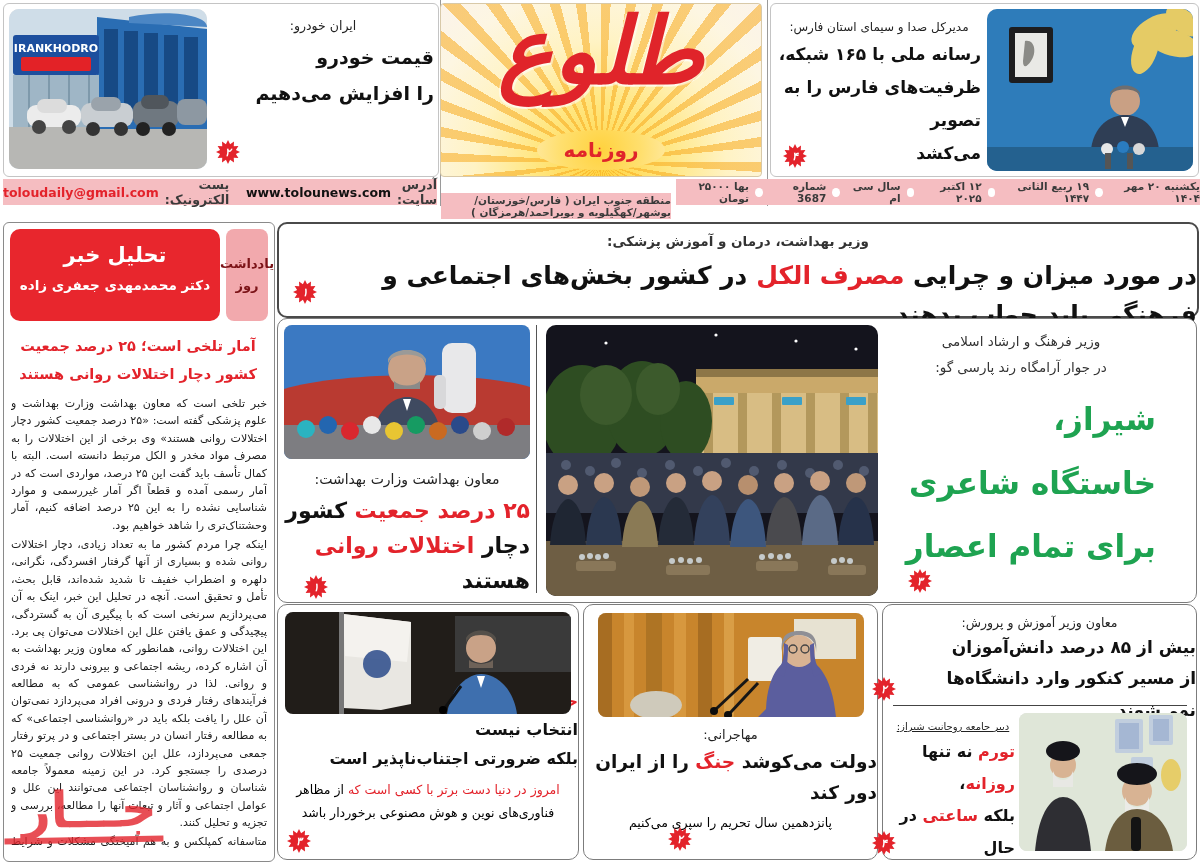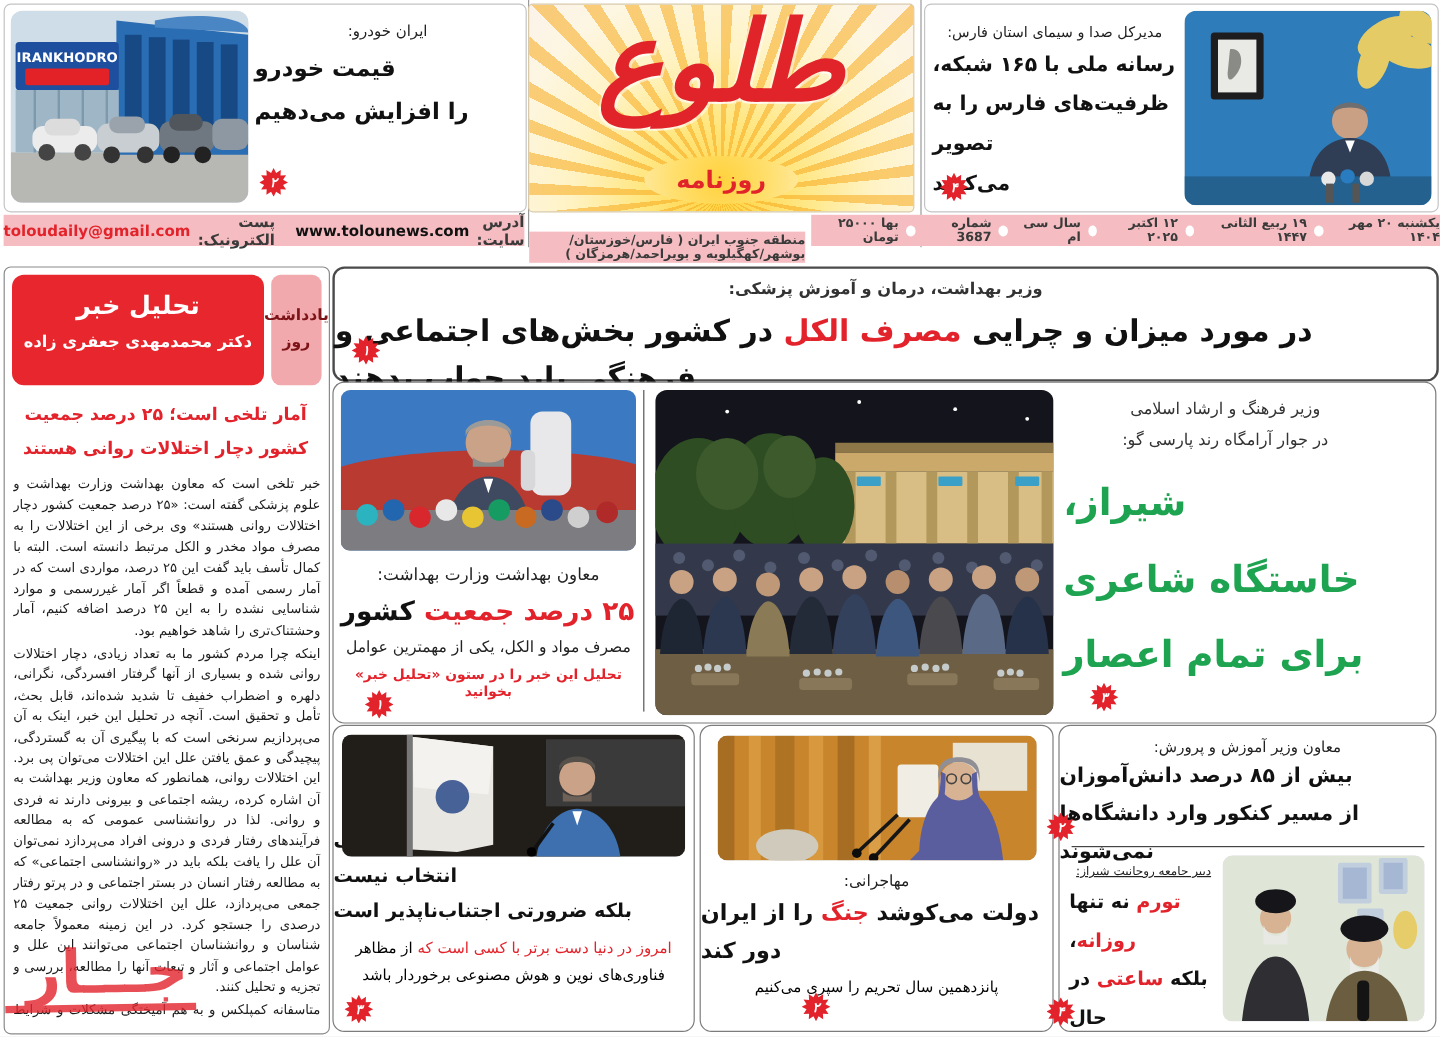--- a/index.html
+++ b/index.html
@@ -2,21 +2,21 @@
 <html lang="fa"><head>
 <meta charset="utf-8">
 <style>
   html,body{margin:0;padding:0;background:#e8e8e8;}
   #page{position:relative;width:1200px;height:864px;background:#fff;margin:0 auto;
         font-family:"DejaVu Sans",sans-serif;direction:rtl;overflow:hidden;}
   .abs{position:absolute;}
   .photo{border-radius:10px;overflow:hidden;background:#ddd;}
   .photo svg{display:block;width:100%;height:100%;}
   .kicker{font-size:12.5px;color:#222;text-align:center;}
-  .hl{font-weight:bold;color:#111;text-align:left;line-height:1.55;}
+  .hl{font-weight:bold;color:#111;text-align:right;line-height:1.55;}
   .red{color:#e3232b;}
   .green{color:#1ea351;}
   .badge{position:absolute;width:24px;height:24px;background:#e3232b;color:#fff;
          display:flex;align-items:center;justify-content:center;font-size:11px;font-weight:bold;
          clip-path:polygon(100% 50%,82.8% 58.8%,93.3% 75%,74% 74%,75% 93.3%,58.8% 82.8%,50% 100%,41.2% 82.8%,25% 93.3%,26% 74%,6.7% 75%,17.2% 58.8%,0% 50%,17.2% 41.2%,6.7% 25%,26% 26%,25% 6.7%,41.2% 17.2%,50% 0%,58.8% 17.2%,75% 6.7%,74% 26%,93.3% 25%,82.8% 41.2%);}
   .pinkstrip{background:#f5bdc1;display:flex;align-items:center;justify-content:center;
              font-size:11.5px;font-weight:bold;color:#3a3a3a;}
   .sep{display:inline-block;width:9px;height:9px;border-radius:50%;background:#fff;margin:0 6px;vertical-align:middle;}
   .vline{position:absolute;width:1px;background:#9a9a9a;}
   .boxed{position:absolute;border:1.5px solid #7c7c7c;border-radius:10px;background:#fff;}
@@ -366,20 +366,21 @@
             <circle cx="154" cy="106" r="9" fill="#c96a22"></circle>
               <circle cx="176" cy="100" r="9" fill="#2a4a8a"></circle>
             <circle cx="198" cy="106" r="9" fill="#cfcfcf"></circle>
               <circle cx="222" cy="102" r="9" fill="#b02a2a"></circle>
           </g>
         </svg>
       </div>
       <div class="kicker" style="font-size:14px;margin-top:12px;color:#222;">معاون بهداشت وزارت بهداشت:</div>
       <div class="hl" style="font-size:22px;line-height:1.6;margin-top:6px;">
         <div><span class="red">۲۵ درصد جمعیت</span><span> کشور</span></div>
+        <div><span>دچار </span><span class="red">اختلالات روانی</span><span> هستند</span></div>
       </div>
       <div style="font-size:13px;text-align:center;margin-top:4px;color:#222;">مصرف مواد و الکل، یکی از مهمترین عوامل</div>
       <div class="red" style="font-size:11.5px;font-weight:bold;text-align:center;margin-top:8px;">تحلیل این خبر را در ستون «تحلیل خبر» بخوانید</div>
     </div>
     <span class="badge" style="left:26px;top:256px;">
         <i>۱</i>
       </span>
   </div>
 
   <div class="boxed" style="left:277px;top:604px;width:300px;height:254px;">

